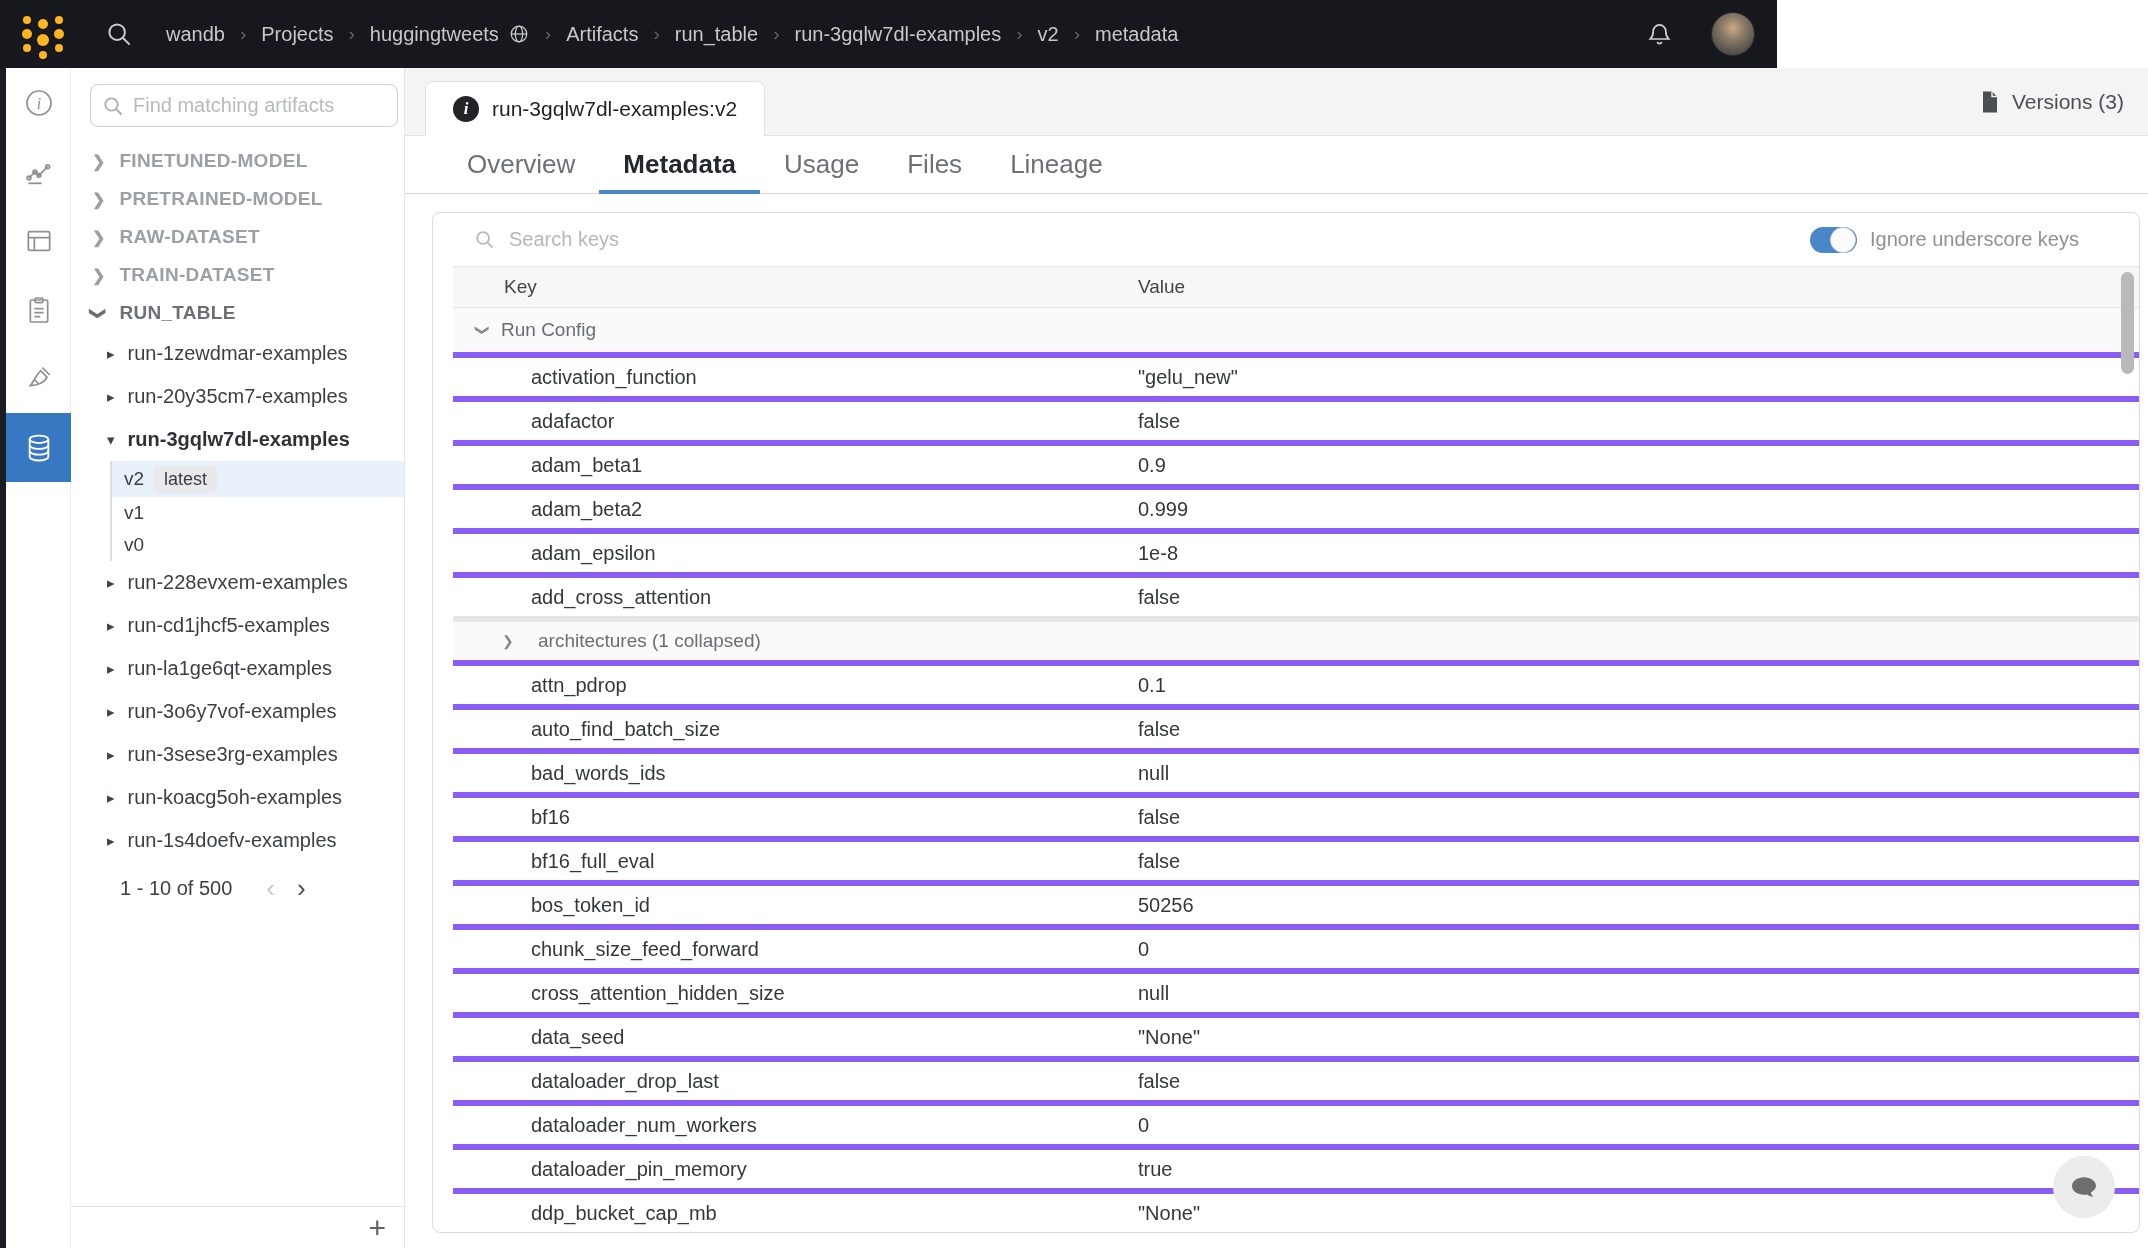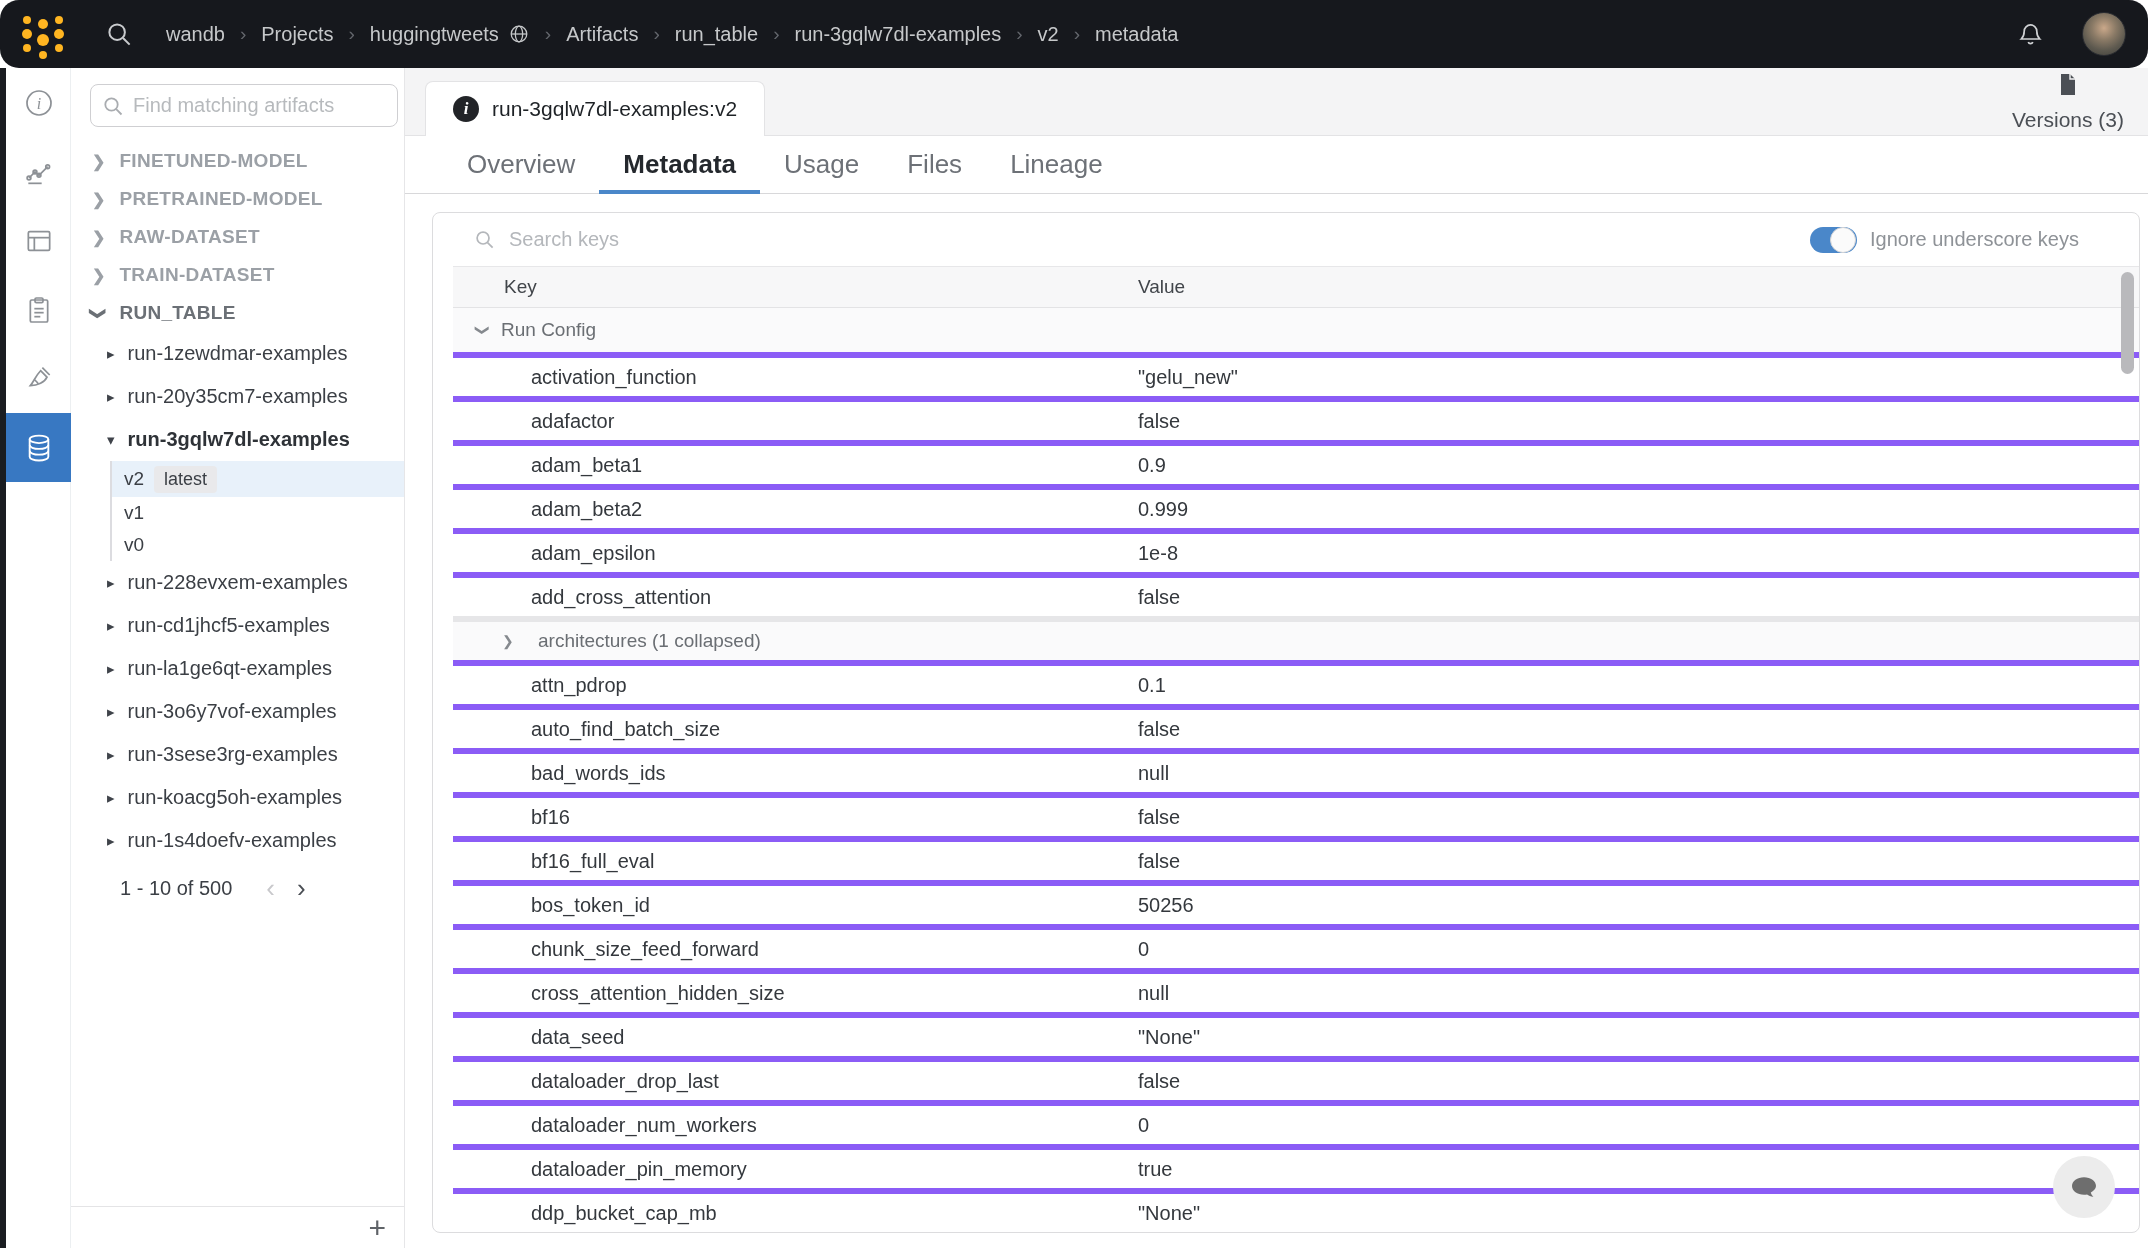--- a/index.html
+++ b/index.html
@@ -1,21 +1,21 @@
 <!DOCTYPE html>
 <html style="--accent: #4a87c9; --railsel: #3878c2; --versel: #e8f1fa;"><head>
 <meta charset="utf-8">
 <style>
   * { box-sizing: border-box; margin: 0; padding: 0; }
   :root { --accent:#4a87c9; --railsel:#3878c2; --versel:#e8f1fa; }
   html,body { width:2148px; height:1248px; }
   body { position:relative; font-family:"Liberation Sans",sans-serif; background:#fff; overflow:hidden; color:#34383d; }
 
   
-  .navbar { position:absolute; left:0; top:0; width:2148px; height:68px; background:#16181d; display:flex; align-items:center; padding:12px 22px;border-radius:19px; }
+  .navbar { position:absolute; left:0; top:0; width:1777px; height:68px; background:#16181d; display:flex; align-items:center; padding:12px 22px; }
   .logo { display:flex; gap:5px; align-items:center; margin-right:40px; }
   .logo .col { display:flex; flex-direction:column; gap:5px; align-items:center; }
   .logo .dot { border-radius:50%; background:#ffb521; }
   .d8{width:8px;height:8px} .d10{width:10px;height:10px} .d12{width:12px;height:12px}
   .nav-search { color:#c9cbce; margin-right:32px; display:flex; align-items:center; }
   .breadcrumbs { display:flex; align-items:center; gap:15px; font-size:20px; color:#c6c8ca; }
   .breadcrumbs .sep { color:#63666c; font-size:19px; }
   .crumb { display:flex; align-items:center; gap:9px; cursor:pointer; }
   .crumb svg { color:#c6c8ca; }
   .nav-right { margin-left:auto; display:flex; align-items:center; gap:38px; }
@@ -51,21 +51,21 @@
   .sb-pagination { height:44px; margin-top:4px; display:flex; align-items:center; padding-left:49px; font-size:20px; color:#3b3f45; }
   .pg-prev { margin-left:34px; color:#c8c8cb; font-size:26px; cursor:pointer; }
   .pg-next { margin-left:22px; color:#4a4e54; font-size:26px; cursor:pointer; }
   .sb-footer { position:absolute; bottom:0; left:0; right:0; height:42px; border-top:1px solid #e4e4e6; display:flex; align-items:center; justify-content:flex-end; padding-right:18px; }
   .plus-btn { font-size:30px; font-weight:300; color:#5f6368; line-height:1; cursor:pointer; }
 
   
   .tabstrip { position:absolute; left:405px; top:68px; right:0; height:68px; background:#f4f4f5; border-bottom:1px solid #e3e3e5; }
   .artifact-tab { position:absolute; left:20px; bottom:-1px; height:55px; background:#fff; border:1px solid #e3e3e5; border-bottom:none; border-radius:8px 8px 0 0; display:flex; align-items:center; gap:13px; padding:0 27px; font-size:21px; color:#1e2226; cursor:pointer; }
   .info-dot { width:26px; height:26px; border-radius:50%; background:#222428; color:#fff; display:flex; align-items:center; justify-content:center; font-family:"Liberation Serif",serif; font-style:italic; font-weight:700; font-size:17px; }
-  .versions-btn { position:absolute; right:24px; top:50%; transform:translateY(-50%); display:flex; align-items:center; gap:11px; font-size:21px; color:#4b4f55; cursor:pointer;flex-direction:column; }
+  .versions-btn { position:absolute; right:24px; top:50%; transform:translateY(-50%); display:flex; align-items:center; gap:11px; font-size:21px; color:#4b4f55; cursor:pointer; }
   .tabsrow { position:absolute; left:405px; top:136px; right:0; height:58px; background:#fff; border-bottom:1px solid #d8d8da; display:flex; padding-left:38px; }
   .tab { padding:0 24px; display:flex; align-items:center; font-size:26px; color:#6d7177; position:relative; cursor:pointer; }
   .tab.active { color:#24282d; font-weight:700; }
   .tab.active .underline { position:absolute; left:0; right:0; bottom:-1px; height:4px; background:var(--accent); }
 
   
   .card { position:absolute; left:432px; top:212px; width:1708px; height:1021px; background:#fff; border:1px solid #dcdcde; border-radius:8px; overflow:hidden;padding-left:20px; }
   .card-search { height:54px; display:flex; align-items:center; padding:0 20px; border-bottom:1px solid #e7e7e9; position:relative; }
   .card-search .mag { color:#b4b7bb; margin-right:13px; display:flex; }
   .card-search input { flex:1; border:none; outline:none; font-size:20px; font-family:inherit; color:#34383d; }

